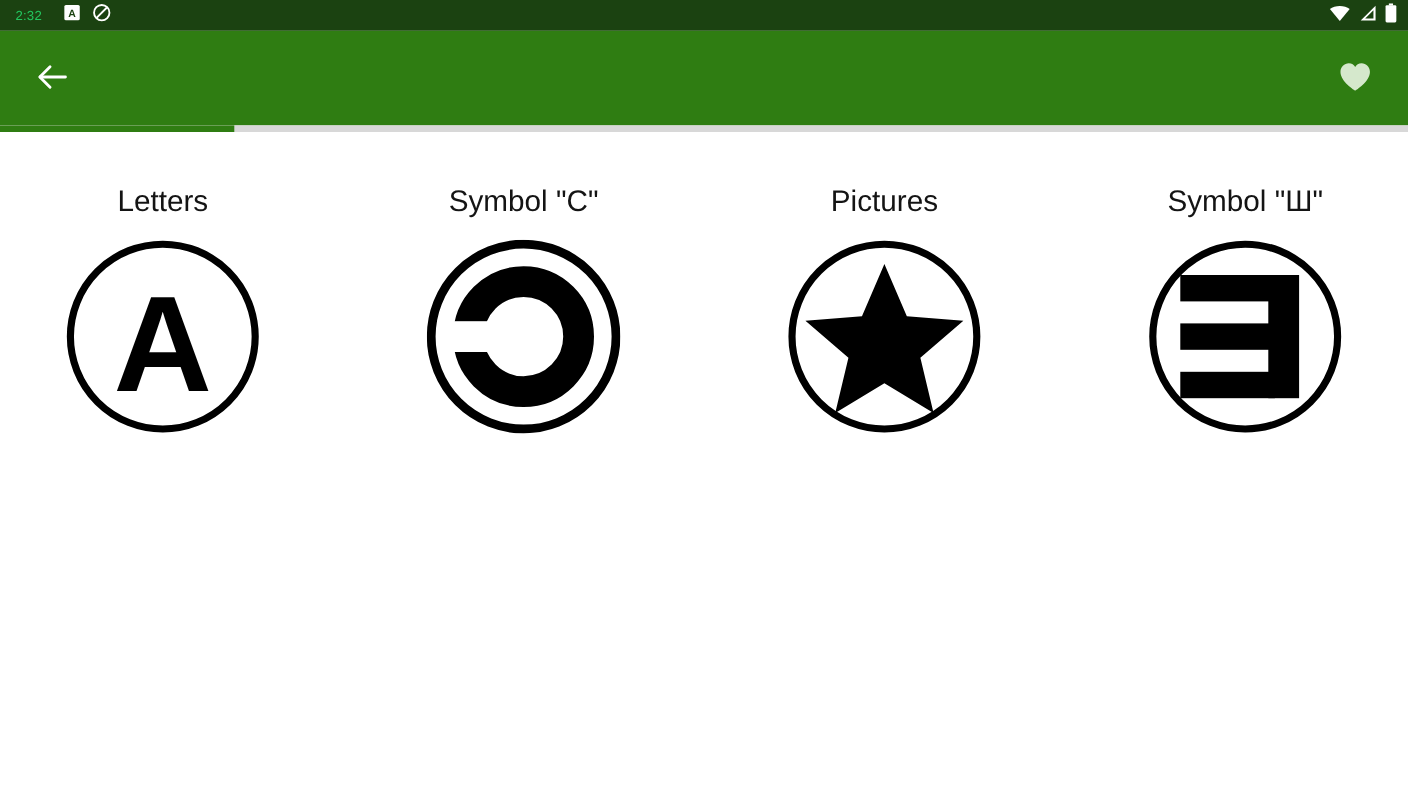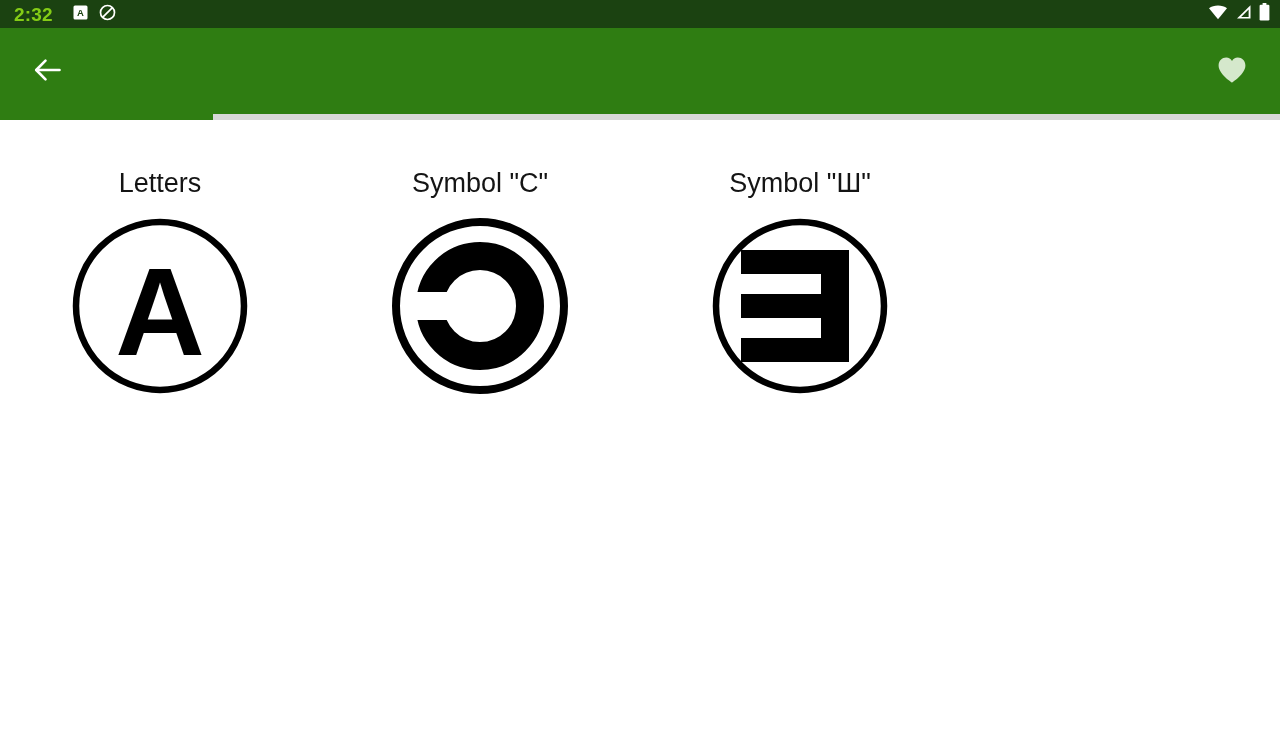--- a/index.html
+++ b/index.html
@@ -11,21 +11,21 @@
   }
   #app { position:relative; width:1280px; height:737px; background:#ffffff; }
 
   
   .statusbar{
     position:absolute; left:0; top:0; width:1280px; height:28px;
     background:#1b4211;
     display:flex; align-items:center; padding:0 10px 0 14px;
   }
   .sb-time{
-    color:#84cc16; font-size:19px; font-weight:700; letter-spacing:.2px;
+    color:#22c55e; font-size:12px; font-weight:400; letter-spacing:.2px;
     line-height:1;
   }
   .sb-left-icons{ display:flex; align-items:center; gap:11px; margin-left:20px; }
   .sb-right{ margin-left:auto; display:flex; align-items:center; gap:7px; }
   .ic{ display:block; }
 
   
   .appbar{
     position:absolute; left:0; top:28px; width:1280px; height:86px;
     background:#2f7d12;
@@ -56,21 +56,21 @@
     position:absolute; left:0; top:0; height:6px; width:213px;
     background:#2f7d12;
   }
 
   
   .content{
     position:absolute; left:0; top:120px; width:1280px; height:617px;
     background:#ffffff;
   }
   .options-row{
-    display:flex; width:1280px; padding-top:50px;
+    display:flex; width:1280px; padding-top:50px;gap:32px;
   }
   .option{
     width:320px;
     display:flex; flex-direction:column; align-items:center;
     cursor:pointer;
   }
   .option-label{
     font-size:27px; font-weight:400; color:#141414;
     line-height:1; margin-bottom:21px; white-space:nowrap;
   }
@@ -172,20 +172,29 @@
 
             <path d="M 88 88 m -64 0 a 64 64 0 1 1 0 0.001 Z" fill="none"></path>
             <g>
               <circle cx="88" cy="88" r="50" fill="none" stroke="#000000" stroke-width="28"></circle>
               <rect x="14" y="74" width="54" height="28" fill="#ffffff"></rect>
             </g>
           </svg>
         </div>
       </div>
 
+      <div class="option">
+        <div class="option-label">Pictures</div>
+        <div class="option-figure">
+          <svg width="176" height="176" viewBox="0 0 176 176">
+            <circle cx="88" cy="88" r="84" fill="none" stroke="#000000" stroke-width="6.5"></circle>
+            <polygon fill="#000000" points="88,22 108.4,69.5 159.8,73.6 120.7,107.3 132.7,157.5 88,130.4 43.3,157.5 55.3,107.3 16.2,73.6 67.6,69.5"></polygon>
+          </svg>
+        </div>
+      </div>
 
       <div class="option">
         <div class="option-label">Symbol "Ш"</div>
         <div class="option-figure">
           <svg width="176" height="176" viewBox="0 0 176 176">
             <circle cx="88" cy="88" r="84" fill="none" stroke="#000000" stroke-width="6.5"></circle>
 
             <g fill="#000000">
               <rect x="109" y="32" width="28" height="112"></rect>
               <rect x="29" y="32" width="86" height="24"></rect>

